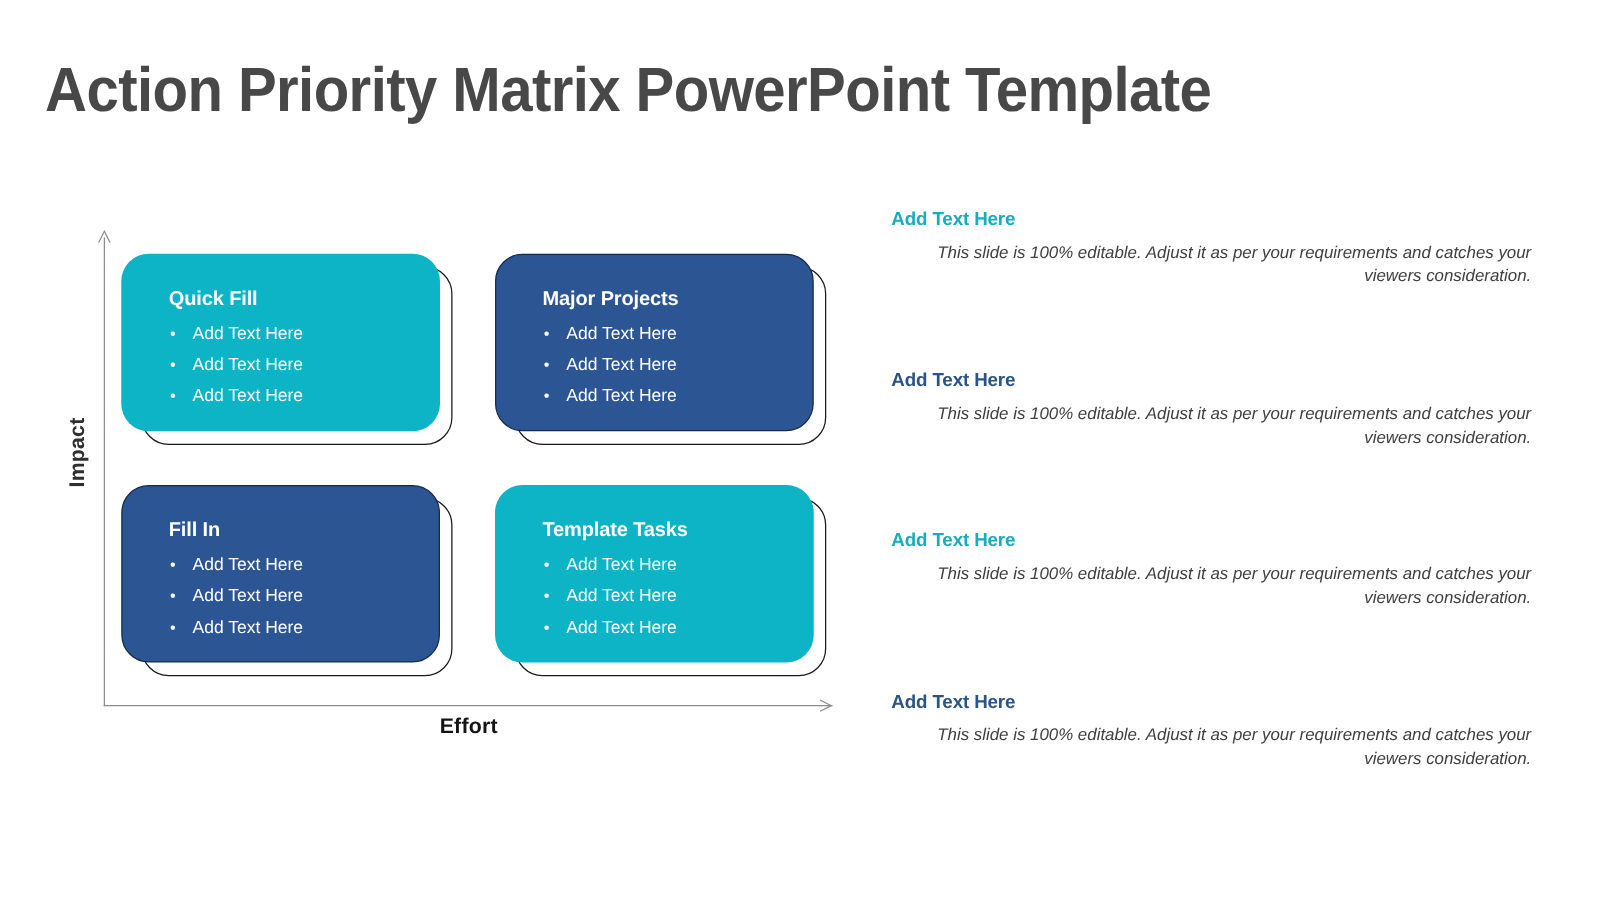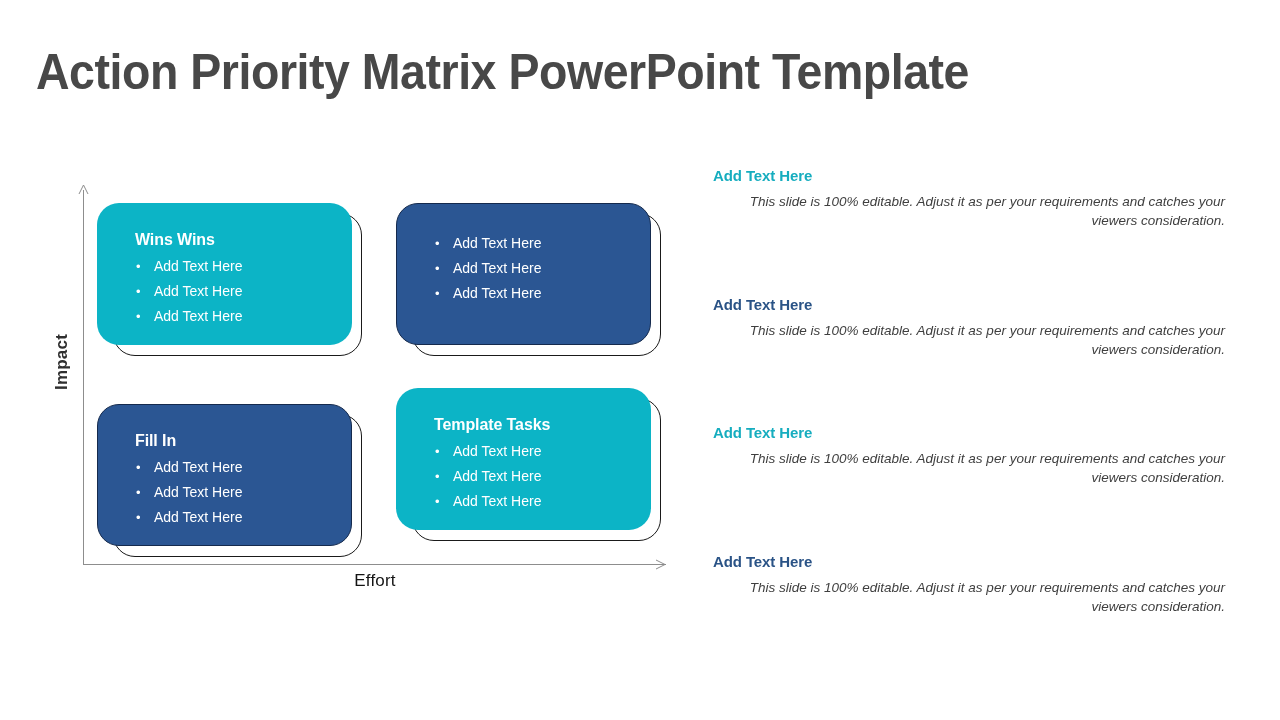--- a/index.html
+++ b/index.html
@@ -81,21 +81,21 @@
     color: #2f2f2f;
     letter-spacing: 0.2px;
   }
   #label-effort {
     position: absolute;
     left: 310px;
     top: 571px;
     width: 130px;
     text-align: center;
     font-size: 17px;
-    font-weight: normal;
+    font-weight: bold;
     color: #141414;
     letter-spacing: 0.2px;
   }
 
   
   .quadrant {
     position: absolute;
     width: 271px;
     height: 155px;
   }
@@ -157,21 +157,21 @@
     position: absolute;
     left: 1px;
     top: 0;
     font-size: 13px;
     line-height: 25px;
     color: #ffffff;
   }
 
   #quad-quick-wins   { left: 97px;  top: 203px; }
   #quad-major        { left: 396px; top: 203px; }
-  #quad-fill-in      { left: 97px;  top: 404px; }
+  #quad-fill-in      { left: 97px;  top: 388px; }
   #quad-thankless    { left: 396px; top: 388px; }
 
   
   #text-panel {
     position: absolute;
     left: 713px;
     top: 167px;
     width: 520px;
   }
   .text-block {
@@ -218,33 +218,34 @@
     <path d="M1 1 L10 5.5 L1 10" fill="none" stroke="#8d8d8d" stroke-width="1"></path>
   </svg>
 
   <div id="label-impact">Impact</div>
   <div id="label-effort">Effort</div>
 
   <div class="quadrant" id="quad-quick-wins">
     <div class="quad-outline"></div>
     <div class="quad-fill teal"></div>
     <div class="quad-content">
-      <div class="quad-heading">Wins Wins</div>
+      <div class="quad-heading">Quick Fill</div>
       <ul class="quad-bullets">
         <li><span class="bullet-dot">•</span><span>Add  Text Here</span></li>
         <li><span class="bullet-dot">•</span><span>Add  Text Here</span></li>
         <li><span class="bullet-dot">•</span><span>Add  Text Here</span></li>
       </ul>
     </div>
   </div>
 
   <div class="quadrant" id="quad-major">
     <div class="quad-outline"></div>
     <div class="quad-fill blue"></div>
     <div class="quad-content">
+      <div class="quad-heading">Major Projects</div>
       <ul class="quad-bullets">
         <li><span class="bullet-dot">•</span><span>Add  Text Here</span></li>
         <li><span class="bullet-dot">•</span><span>Add  Text Here</span></li>
         <li><span class="bullet-dot">•</span><span>Add  Text Here</span></li>
       </ul>
     </div>
   </div>
 
   <div class="quadrant" id="quad-fill-in">
     <div class="quad-outline"></div>

